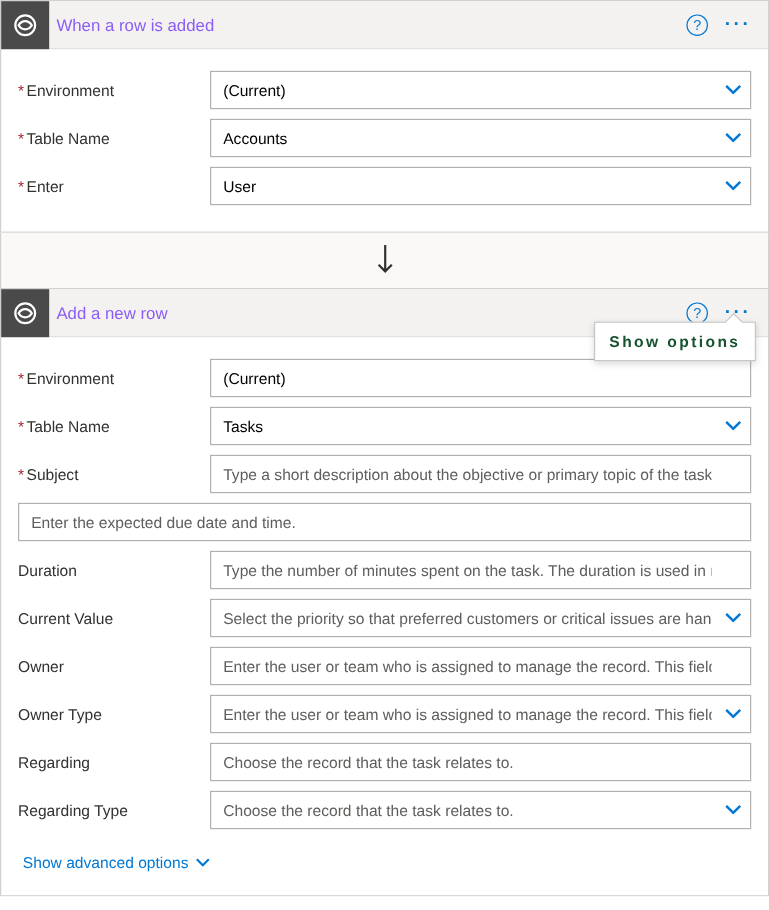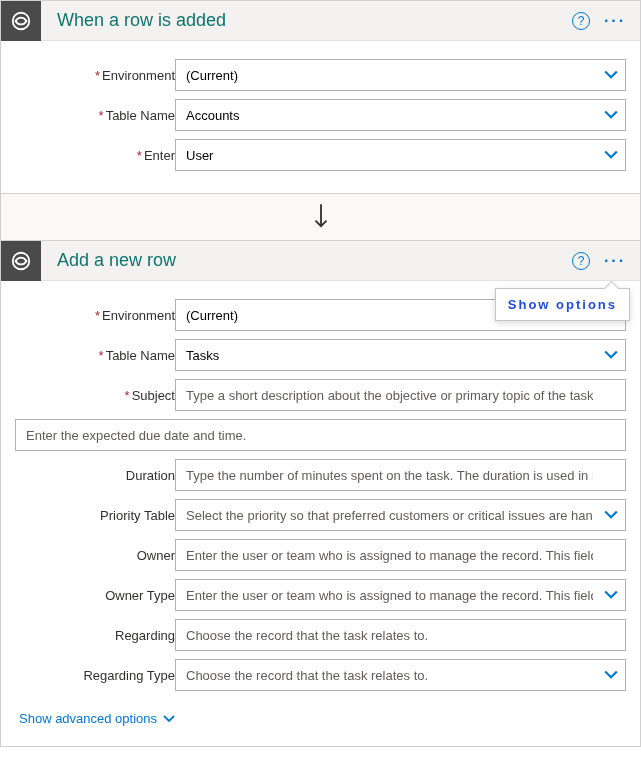--- a/index.html
+++ b/index.html
@@ -20,23 +20,23 @@
     height: 40px;
     background: #4a4a4a;
     display: flex;
     align-items: center;
     justify-content: center;
     flex-shrink: 0;
   }
   .logo-box svg { width: 22px; height: 22px; }
   .card-title {
     flex: 1;
-    padding-left: 16px;
-    font-size: 18px;
-    color: #0f766e;
+    padding-left: 6px;
+    font-size: 14px;
+    color: #8b5cf6;
   }
   .header-actions {
     display: flex;
     align-items: center;
     gap: 14px;
     padding-right: 14px;
   }
   .help-icon {
     width: 18px;
     height: 18px;
@@ -63,21 +63,20 @@
   .field-row {
     display: flex;
     align-items: center;
     margin: 8px 0;
   }
   .field-label {
     width: 160px;
     font-size: 13px;
     color: #323130;
     flex-shrink: 0;
-    text-align: right;
   }
   .req { color: #a4262c; margin-right: 2px; }
   .field-input-wrap {
     flex: 1;
     position: relative;
   }
   .field-input {
     width: 100%;
     height: 32px;
     border: 1px solid #b3b0ad;
@@ -110,28 +109,28 @@
     font-size: 13px;
     padding: 12px 4px 6px 4px;
     display: inline-flex;
     align-items: center;
     gap: 6px;
     cursor: pointer;
   }
   .show-advanced svg { width: 12px; height: 12px; }
   .tooltip {
     position: absolute;
-    top: 36px;
+    top: 16px;
     right: -4px;
     background: #fff;
     border: 1px solid #c8c6c4;
     box-shadow: 0 2px 6px rgba(0,0,0,0.15);
     padding: 8px 12px;
     font-size: 13px;
-    color: #1d4ed8;
+    color: #14532d;
     white-space: nowrap;
     z-index: 10;
     margin-left: 19px;
   }
   .tooltip::before {
     content: "";
     position: absolute;
     top: -6px;
     right: 12px;
     width: 10px;
@@ -251,21 +250,21 @@
         <input class="field-input" placeholder="Enter the expected due date and time." style="">
       </div>
     </div>
     <div class="field-row">
       <div class="field-label">Duration</div>
       <div class="field-input-wrap">
         <input class="field-input" placeholder="Type the number of minutes spent on the task. The duration is used in reporting." style="">
       </div>
     </div>
     <div class="field-row">
-      <div class="field-label">Priority Table</div>
+      <div class="field-label">Current Value</div>
       <div class="field-input-wrap">
         <input class="field-input" placeholder="Select the priority so that preferred customers or critical issues are handled quickly." style="">
         <span class="chevron">
             <svg viewBox="0 0 12 12">
               <path d="M1 3l5 5 5-5" fill="none" stroke="#0078d4" stroke-width="1.8"></path>
             </svg>
           </span>
       </div>
     </div>
     <div class="field-row">

